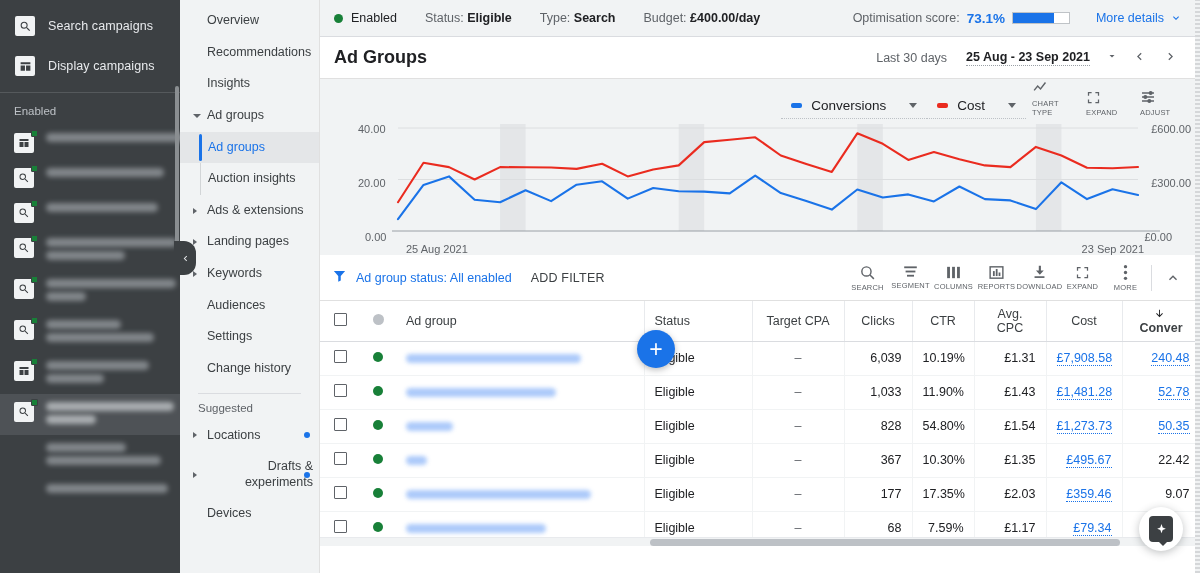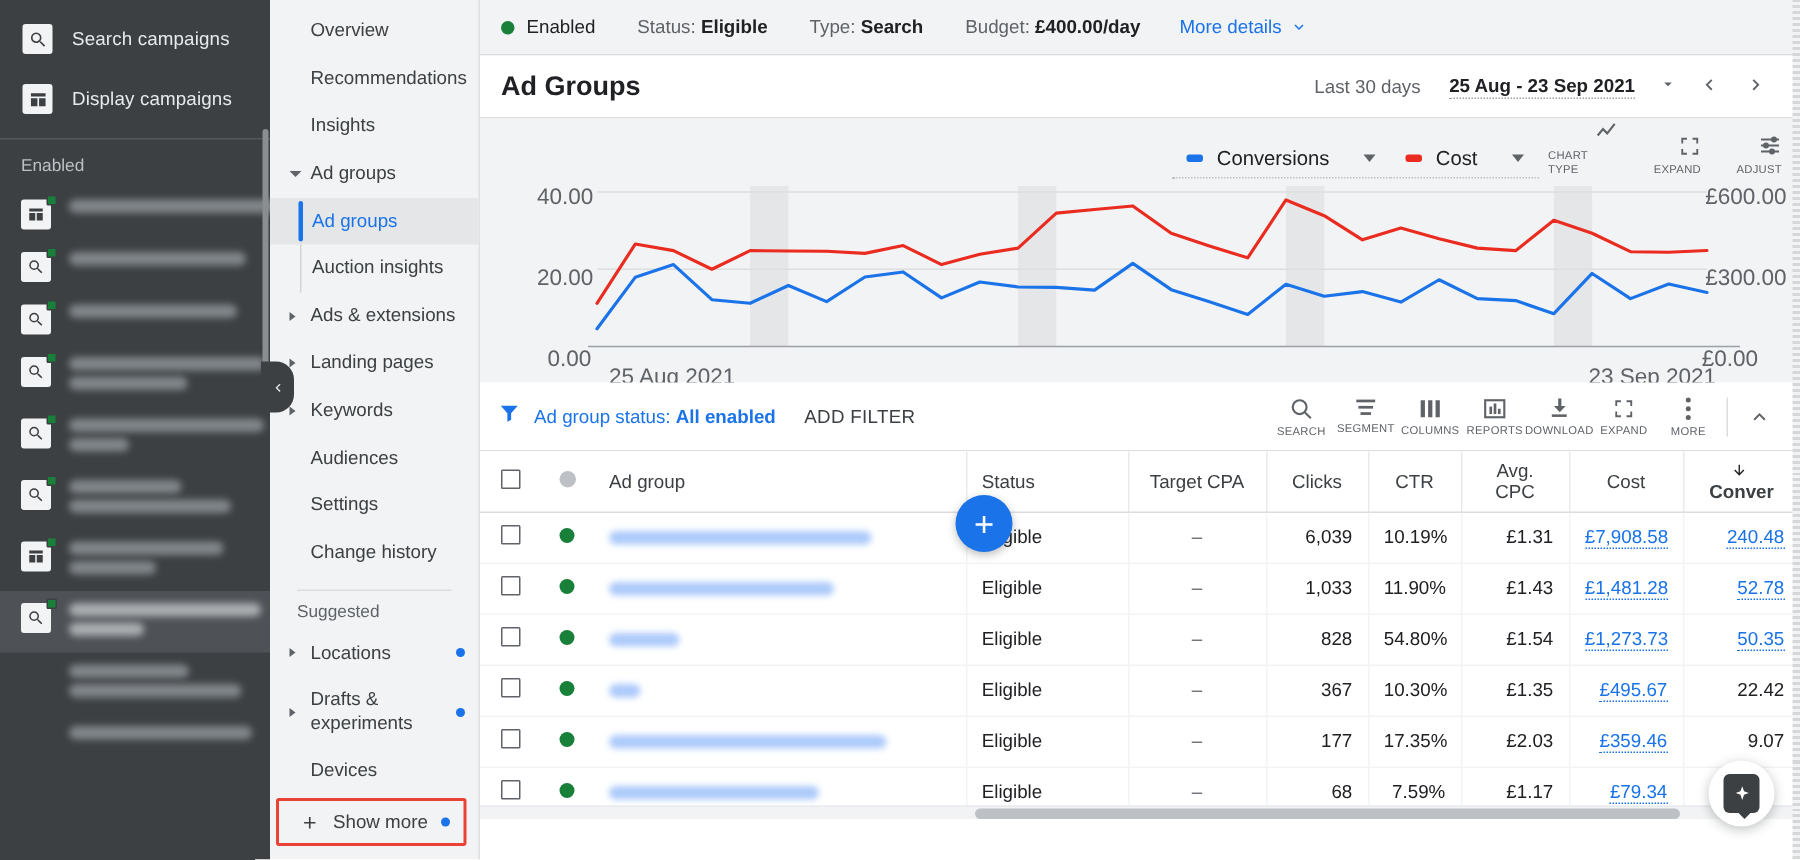--- a/index.html
+++ b/index.html
@@ -64,20 +64,21 @@
   
   .navmenu {
     width: 140px; flex: 0 0 140px; height: 573px; background: #f1f3f4;
     border-right: 1px solid #e0e0e0; padding-top: 5px; position: relative;
     overflow: hidden;
   }
   .nav-item {
     display: flex; align-items: center; font-size: 12.5px; color: #3c4043;
     padding: 8px 6px 8px 27px; cursor: pointer; position: relative;
     line-height: 1.25;
+    text-align: right;
   }
   .nav-item .caret {
     position: absolute; left: 13px; top: 50%; transform: translateY(-50%);
     width: 0; height: 0; border-left: 4px solid #5f6368;
     border-top: 3.5px solid transparent; border-bottom: 3.5px solid transparent;
   }
   .nav-item .caret.open {
     border-left: 4px solid transparent; border-right: 4px solid transparent;
     border-top: 4px solid #5f6368; border-bottom: 0;
   }
@@ -146,46 +147,46 @@
   }
   .metric-chip {
     display: flex; align-items: center; gap: 9px; cursor: pointer;
     padding: 0 10px; font-size: 13.5px; color: #202124;
     border-bottom: 1px dotted #bdc1c6; padding-bottom: 5px;
   }
   .metric-swatch { width: 11px; height: 5px; border-radius: 2px; }
   .metric-caret { width:0;height:0; border-left:4px solid transparent;
      border-right:4px solid transparent; border-top:5px solid #5f6368; margin-left: 14px;}
   .chart-tool {
-    display: flex; flex-direction: column; align-items: flex-end; gap: 3px;
+    display: flex; flex-direction: column; align-items: flex-start; gap: 3px;
     width: 48px; cursor: pointer; padding-bottom: 2px; margin-left: 6px;
   }
   .chart-tool .tl { font-size: 7.5px; color: #5f6368; letter-spacing: .2px; }
   .plotwrap { position: relative; height: 138px; padding: 0 0 0 0; }
   .plot-svg { display: block; }
   .ylab, .xlab {
-    position: absolute; font-size: 15px; color: #5f6368; white-space: nowrap;
+    position: absolute; font-size: 11px; color: #5f6368; white-space: nowrap;
   }
 
   .fab {
     position: absolute; left: 1px; top: 1px; width: 38px; height: 38px;
     border-radius: 50%; background: #1a73e8; color: #fff;
     display: flex; align-items: center; justify-content: center;
     font-size: 23px; box-shadow: 0 2px 6px rgba(60,64,67,.35); cursor: pointer; z-index: 30;
   }
   .fab-wrap { position: absolute; left: 316px; top: 250px; z-index: 30; }
 
   
   .filterbar {
     height: 46px; display: flex; align-items: center; padding: 0 12px 0 36px;
     border-bottom: 1px solid #e0e0e0; background: #fff; position: relative;
   }
   .filter-ico { position: absolute; left: 12px; top: 50%; transform: translateY(-50%); }
   .filter-chip { font-size: 12.5px; color: #1a73e8; cursor: pointer; }
-  .filter-chip b { font-weight: bold; }
+  .filter-chip b { font-weight: normal; }
   .add-filter { font-size: 12.5px; color: #3c4043; margin-left: 19px; cursor: pointer; letter-spacing:.2px; }
   .tools { margin-left: auto; display: flex; align-items: center; }
   .tool {
     display: flex; flex-direction: column; align-items: center; gap: 2px;
     width: 43px; cursor: pointer; color: #5f6368;
   }
   .tool .tl { font-size: 7.5px; letter-spacing: .2px; }
   .tool-div { width: 1px; height: 26px; background: #dadce0; margin: 0 6px 0 4px; }
   .collapse-up { width: 30px; display:flex; justify-content:center; cursor:pointer; }
 
@@ -464,47 +465,47 @@
         </div>
         <div class="nav-item">
           <span class="caret"></span>
           <span>Drafts &amp; experiments</span>
           <span class="nav-bluedot"></span>
         </div>
         <div class="nav-item">
           <span>Devices</span>
         </div>
       </div>
-    <div class="show-more">
-      <svg width="13" height="13" viewBox="0 0 24 24" fill="#3c4043">
-          <path d="M19 13h-6v6h-2v-6H5v-2h6V5h2v6h6v2z"></path>
-        </svg>
-      <span>Show more</span>
-      <span class="nav-bluedot"></span>
-    </div>
   </div>
 
   <div class="main">
 
     <div class="statusbar">
       <span class="st-enabled">
         <span class="st-greendot"></span>
         <span>Enabled</span>
       </span>
       <span class="st-fact">
         <span>Status:</span>
         <b>Eligible</b>
       </span>
       <span class="st-fact">
         <span>Type:</span>
         <b>Search</b>
       </span>
       <span class="st-fact">
         <span>Budget:</span>
         <b>£400.00/day</b>
+      </span>
+      <span class="st-opt">
+        <span>Optimisation score:</span>
+        <span class="pct">73.1%</span>
+        <span class="optbar">
+            <i id="optfill" style="width: 73.1%;"></i>
+          </span>
       </span>
       <span class="more-details">
         <span>More details</span>
         <svg width="12" height="12" viewBox="0 0 24 24" fill="#1a73e8">
             <path d="M7.41 8.59 12 13.17l4.59-4.58L18 10l-6 6-6-6z"></path>
           </svg>
       </span>
     </div>
 
     <div class="titlebar">

